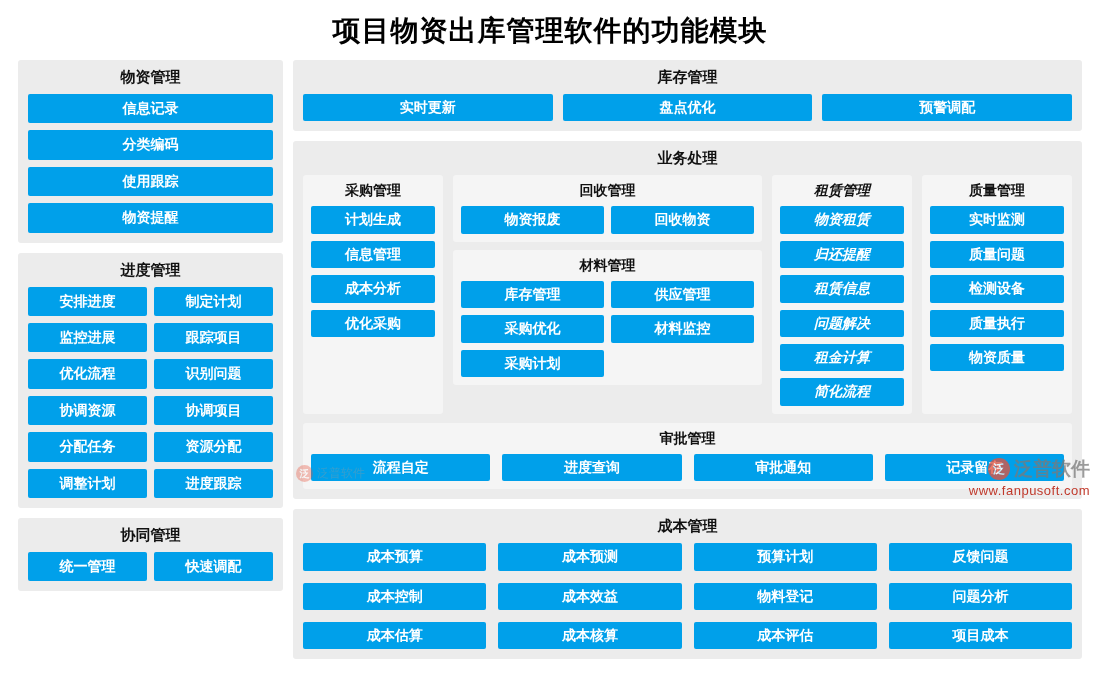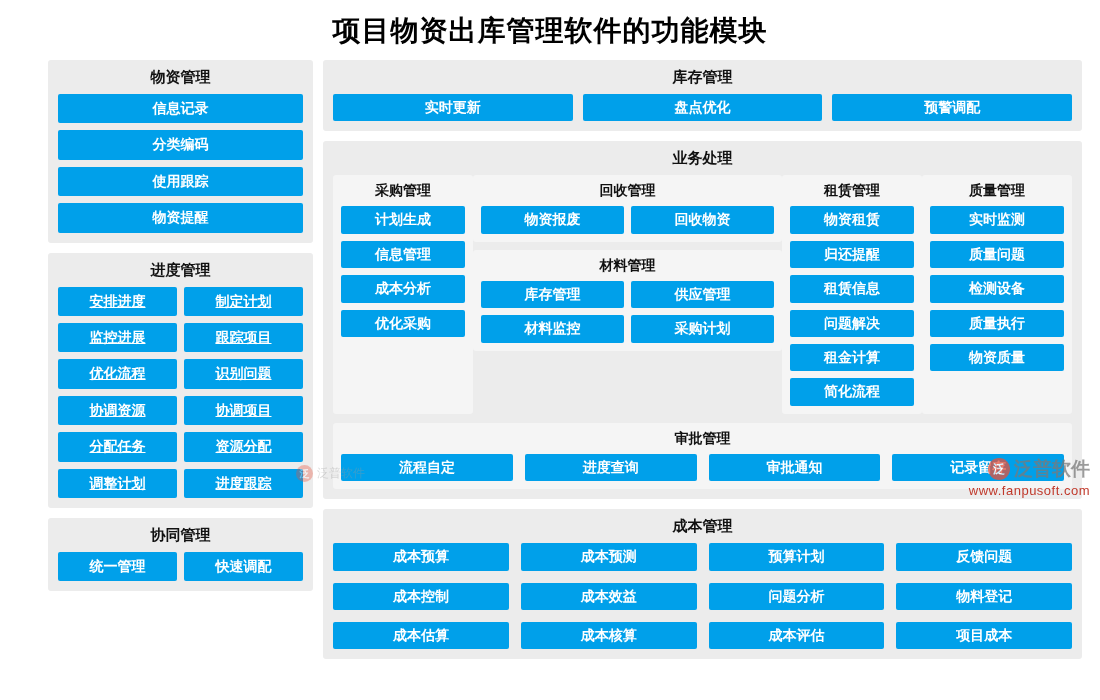--- a/index.html
+++ b/index.html
@@ -29,21 +29,20 @@
     letter-spacing: 1px;
     padding: 12px 0 10px 0;
     color: #000000;
   }
   .layout {
     display: flex;
     gap: 10px;
     padding: 0 18px;
     box-sizing: border-box;
     height: 618px;
-    margin-left: 30px;
   }
   .col-left {
     width: 265px;
     display: flex;
     flex-direction: column;
     gap: 10px;
   }
   .col-right {
     flex: 1;
     display: flex;
@@ -88,31 +87,32 @@
     white-space: nowrap;
     line-height: 1.1;
   }
   .grid1 { display: grid; grid-template-columns: 1fr; gap: 7px; }
   .grid2 { display: grid; grid-template-columns: 1fr 1fr; gap: 7px; }
   .grid3 { display: grid; grid-template-columns: 1fr 1fr 1fr; gap: 10px; }
   .grid4 { display: grid; grid-template-columns: 1fr 1fr 1fr 1fr; gap: 12px; }
 
   
   .wuzi .grid1 .btn { padding: 7px 0; }
-  .jindu .grid2 .btn { padding: 7px 12px; text-decoration: underline; }
+  .jindu .grid2 .btn { padding: 7px 12px; }
   .xietong .grid2 .btn { padding: 7px 12px; }
 
   
   .biz-row {
     display: flex;
+    gap: 10px;
     align-items: stretch;
   }
   .biz-col-purchase { width: 140px; }
   .biz-col-mid { flex: 1; display: flex; flex-direction: column; gap: 8px; }
-  .biz-col-lease { width: 140px; }
+  .biz-col-lease { width: 140px; font-style: italic; }
   .biz-col-quality { width: 150px; }
   .biz-col-purchase .btn,
   .biz-col-lease .btn,
   .biz-col-quality .btn { padding: 6px 2px; font-size: 14px; }
 
   .approval {
     margin-top: 9px;
   }
 
   .watermark-center {
@@ -256,20 +256,21 @@
               <div class="grid2">
                 <div class="btn">物资报废</div>
                 <div class="btn">回收物资</div>
               </div>
             </div>
             <div class="sub-panel">
               <div class="sub-title">材料管理</div>
               <div class="grid2">
                 <div class="btn">库存管理</div>
                 <div class="btn">供应管理</div>
+                <div class="btn">采购优化</div>
                 <div class="btn">材料监控</div>
                 <div class="btn">采购计划</div>
               </div>
             </div>
           </div>
 
           <div class="sub-panel biz-col-lease">
             <div class="sub-title">租赁管理</div>
             <div class="grid1">
               <div class="btn">物资租赁</div>
@@ -308,22 +309,22 @@
 
       <div class="panel">
         <div class="panel-title">成本管理</div>
         <div class="grid4">
           <div class="btn">成本预算</div>
           <div class="btn">成本预测</div>
           <div class="btn">预算计划</div>
           <div class="btn">反馈问题</div>
           <div class="btn">成本控制</div>
           <div class="btn">成本效益</div>
+          <div class="btn">物料登记</div>
           <div class="btn">问题分析</div>
-          <div class="btn">物料登记</div>
           <div class="btn">成本估算</div>
           <div class="btn">成本核算</div>
           <div class="btn">成本评估</div>
           <div class="btn">项目成本</div>
         </div>
       </div>
 
     </div>
   </div>
 

